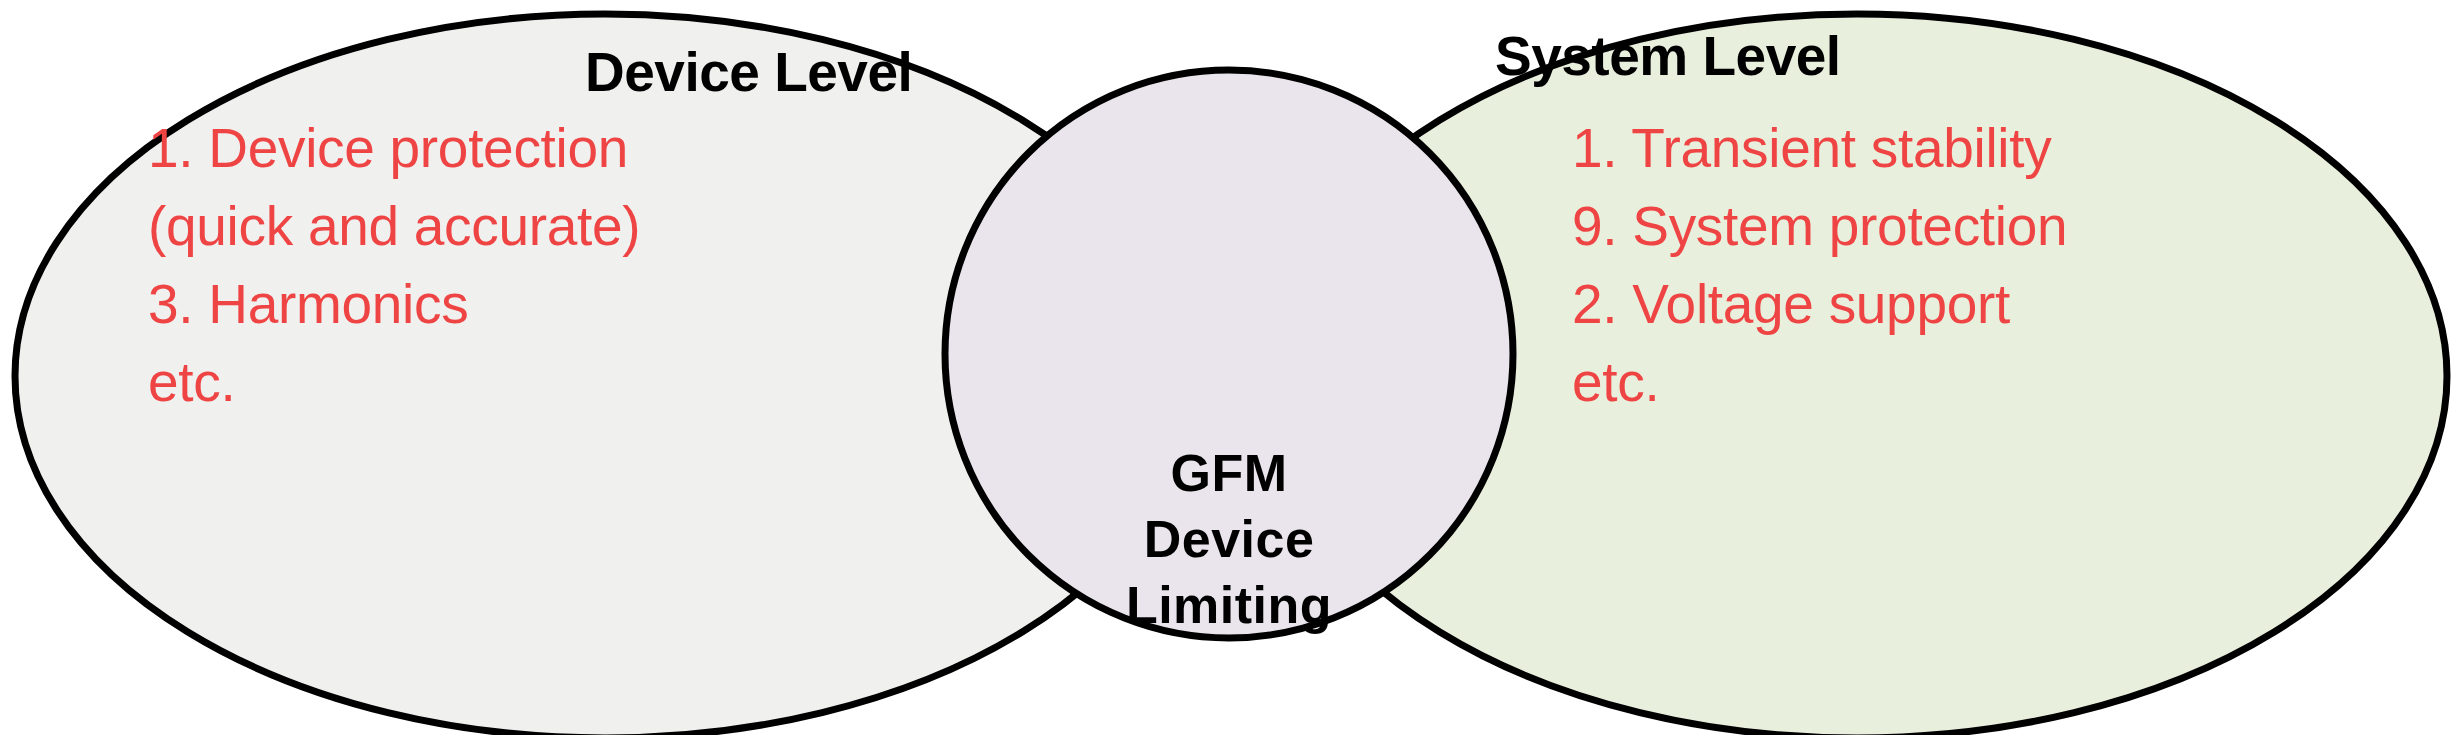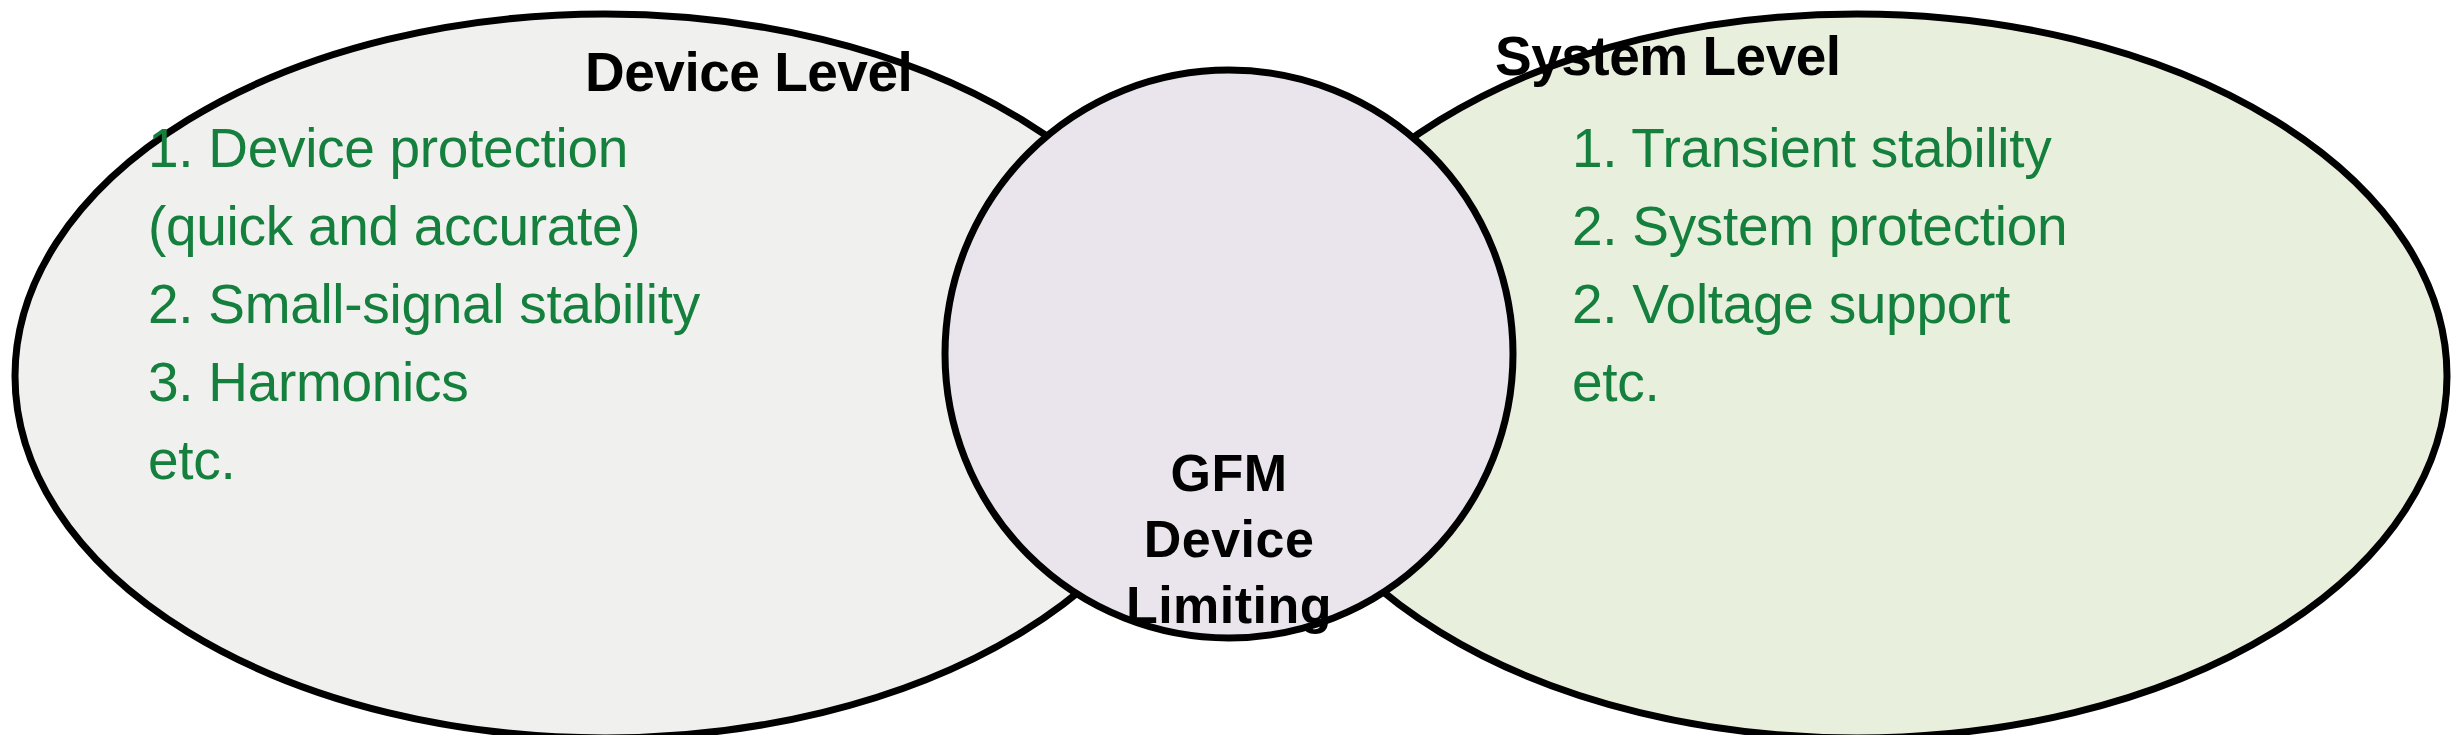--- a/index.html
+++ b/index.html
@@ -53,21 +53,21 @@
   }
   #title-system-level {
     left: 1495px;
     top: 28px;
   }
   .bullet-list {
     position: absolute;
     margin: 0;
     padding: 0;
     list-style: none;
-    color: #15803d;
+    color: #ef4444;
     font-size: 55px;
     line-height: 60px;
     letter-spacing: -0.3px;
   }
   .bullet-list li {
     white-space: nowrap;
     margin: 0 0 18px 0;
   }
   .bullet-list li:last-child {
     margin-bottom: 0;
@@ -118,30 +118,29 @@
     <circle class="shape-outline" cx="1229" cy="354" r="284" fill="#eae4ec"></circle>
   </svg>
 
   <div class="text-layer">
 
     <div class="group-title" id="title-device-level">Device Level</div>
 
     <ul class="bullet-list" id="list-device">
       <li>1. Device protection</li>
       <li>(quick and accurate)</li>
-      <li>2. Small-signal stability</li>
       <li>3. Harmonics</li>
       <li class="etc-line">etc.</li>
     </ul>
 
     <div class="group-title" id="title-system-level">System Level</div>
 
     <ul class="bullet-list" id="list-system">
       <li>1. Transient stability</li>
-      <li>2. System protection</li>
+      <li>9. System protection</li>
       <li>2. Voltage support</li>
       <li class="etc-line">etc.</li>
     </ul>
 
     <div class="center-label">
       <span>GFM</span>
       <span>Device</span>
       <span>Limiting</span>
     </div>
 

